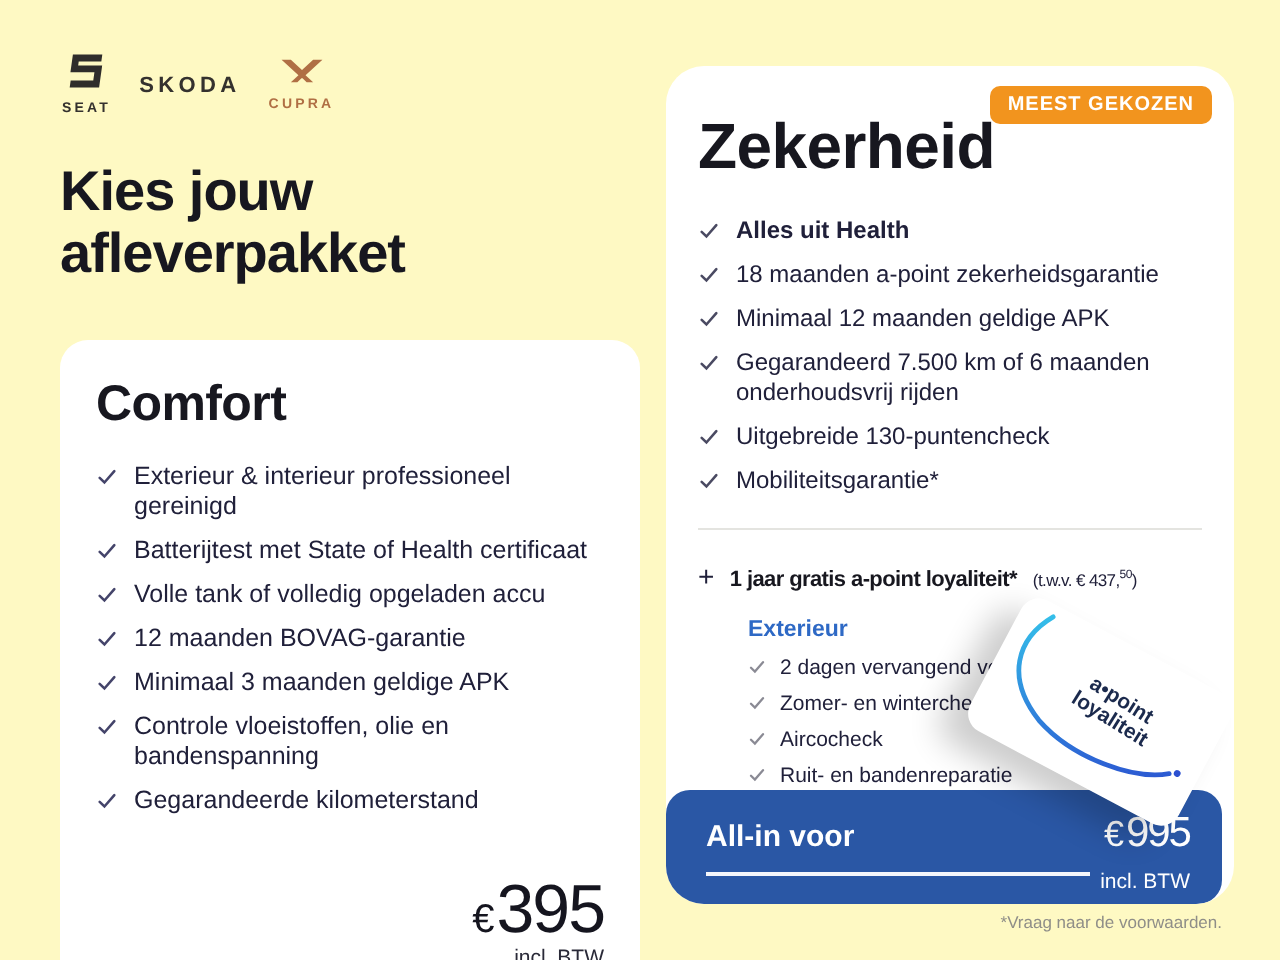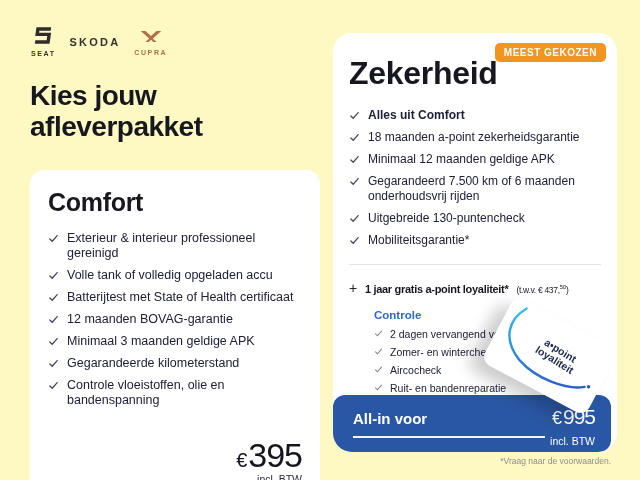--- a/index.html
+++ b/index.html
@@ -110,71 +110,71 @@
       <li>
         <svg class="chk" viewBox="0 0 12 12">
             <path d="M2 6.5 L4.6 9 L10 2.8" fill="none" stroke="#44446A" stroke-width="1.4" stroke-linecap="round"></path>
           </svg>
         <span>Exterieur &amp; interieur professioneel gereinigd</span>
         </li>
       <li>
         <svg class="chk" viewBox="0 0 12 12">
             <path d="M2 6.5 L4.6 9 L10 2.8" fill="none" stroke="#44446A" stroke-width="1.4" stroke-linecap="round"></path>
           </svg>
+        <span>Batterijtest met State of Health certificaat</span>
+        </li>
+      <li>
+        <svg class="chk" viewBox="0 0 12 12">
+            <path d="M2 6.5 L4.6 9 L10 2.8" fill="none" stroke="#44446A" stroke-width="1.4" stroke-linecap="round"></path>
+          </svg>
         <span>Volle tank of volledig opgeladen accu</span>
         </li>
       <li>
         <svg class="chk" viewBox="0 0 12 12">
             <path d="M2 6.5 L4.6 9 L10 2.8" fill="none" stroke="#44446A" stroke-width="1.4" stroke-linecap="round"></path>
           </svg>
-        <span>Batterijtest met State of Health certificaat</span>
-        </li>
-      <li>
-        <svg class="chk" viewBox="0 0 12 12">
-            <path d="M2 6.5 L4.6 9 L10 2.8" fill="none" stroke="#44446A" stroke-width="1.4" stroke-linecap="round"></path>
-          </svg>
         <span>12 maanden BOVAG-garantie</span>
         </li>
       <li>
         <svg class="chk" viewBox="0 0 12 12">
             <path d="M2 6.5 L4.6 9 L10 2.8" fill="none" stroke="#44446A" stroke-width="1.4" stroke-linecap="round"></path>
           </svg>
         <span>Minimaal 3 maanden geldige APK</span>
         </li>
       <li>
         <svg class="chk" viewBox="0 0 12 12">
             <path d="M2 6.5 L4.6 9 L10 2.8" fill="none" stroke="#44446A" stroke-width="1.4" stroke-linecap="round"></path>
           </svg>
+        <span>Controle vloeistoffen, olie en bandenspanning</span>
+        </li>
+      <li>
+        <svg class="chk" viewBox="0 0 12 12">
+            <path d="M2 6.5 L4.6 9 L10 2.8" fill="none" stroke="#44446A" stroke-width="1.4" stroke-linecap="round"></path>
+          </svg>
         <span>Gegarandeerde kilometerstand</span>
-        </li>
-      <li>
-        <svg class="chk" viewBox="0 0 12 12">
-            <path d="M2 6.5 L4.6 9 L10 2.8" fill="none" stroke="#44446A" stroke-width="1.4" stroke-linecap="round"></path>
-          </svg>
-        <span>Controle vloeistoffen, olie en bandenspanning</span>
         </li>
     </ul>
     <div class="price-block">
       <div class="price-row">
         <span class="euro">€</span>
         <span class="amount">395</span>
       </div>
       <div class="price-note">incl. BTW</div>
     </div>
   </div>
 
   <div class="card card-zeker">
     <div class="badge">MEEST GEKOZEN</div>
     <h2 class="card-title">Zekerheid</h2>
     <ul class="checklist">
       <li>
         <svg class="chk" viewBox="0 0 12 12">
             <path d="M2 6.5 L4.6 9 L10 2.8" fill="none" stroke="#4A4A62" stroke-width="1.4" stroke-linecap="round"></path>
           </svg>
-        <span class="bold">Alles uit Comfort</span>
+        <span class="bold">Alles uit Health</span>
         </li>
       <li>
         <svg class="chk" viewBox="0 0 12 12">
             <path d="M2 6.5 L4.6 9 L10 2.8" fill="none" stroke="#4A4A62" stroke-width="1.4" stroke-linecap="round"></path>
           </svg>
         <span>18 maanden a-point zekerheidsgarantie</span>
         </li>
       <li>
         <svg class="chk" viewBox="0 0 12 12">
             <path d="M2 6.5 L4.6 9 L10 2.8" fill="none" stroke="#4A4A62" stroke-width="1.4" stroke-linecap="round"></path>
@@ -202,21 +202,21 @@
     </ul>
 
     <hr class="divider">
 
     <div class="plus-row">
       <span class="plus-sign">+</span>
       <span class="loy-title">1 jaar gratis a-point loyaliteit*</span>
       <span class="loy-value"><span>(t.w.v. € 437,</span><sup>50</sup><span>)</span></span>
     </div>
 
-    <div class="inclusief">Controle</div>
+    <div class="inclusief">Exterieur</div>
     <ul class="sublist">
       <li>
         <svg class="chk-s" viewBox="0 0 12 12">
             <path d="M2 6.5 L4.6 9 L10 2.8" fill="none" stroke="#8A8A94" stroke-width="1.5" stroke-linecap="round"></path>
           </svg>
         <span>2 dagen vervangend vervoer</span>
         </li>
       <li>
         <svg class="chk-s" viewBox="0 0 12 12">
             <path d="M2 6.5 L4.6 9 L10 2.8" fill="none" stroke="#8A8A94" stroke-width="1.5" stroke-linecap="round"></path>

